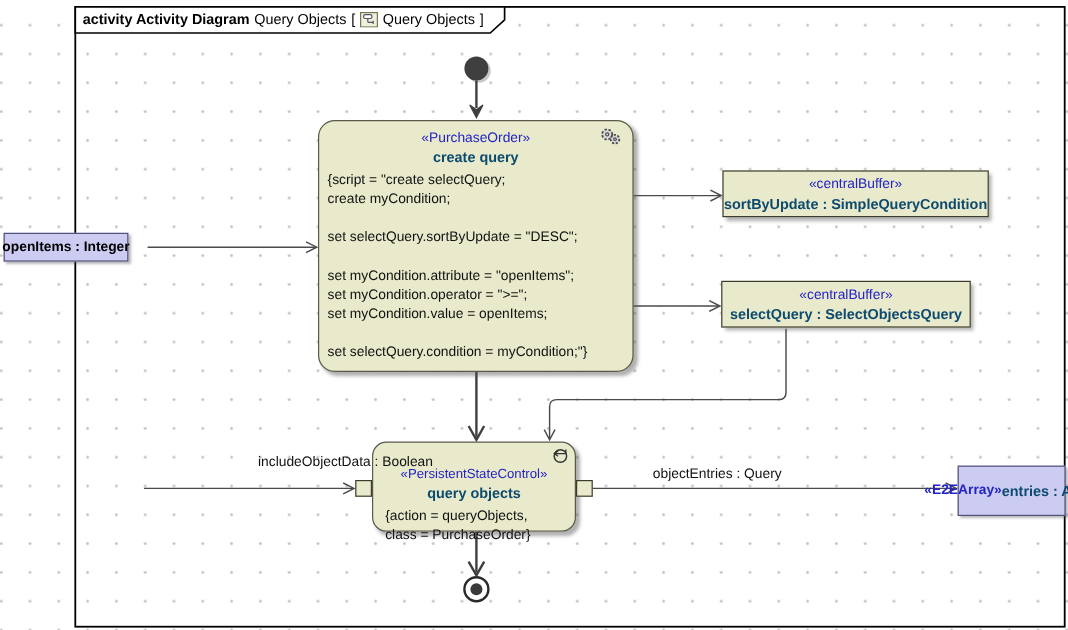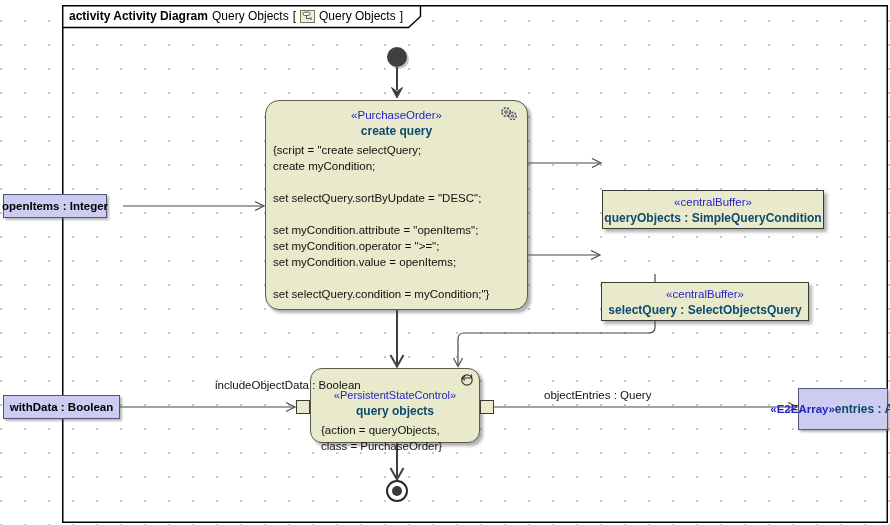--- a/index.html
+++ b/index.html
@@ -10,21 +10,21 @@
     background-image:radial-gradient(#c6c6c6 1px, rgba(0,0,0,0) 1.3px);
     background-size:24px 24px;background-position:13px 9px;
   }
   #edge-layer{position:absolute;left:0;top:0;z-index:1;}
   .node{position:absolute;z-index:2;box-sizing:border-box;}
   .beige{
     background:#e9e9cb;border:1.5px solid #5a5a48;
     box-shadow:3px 3px 3px rgba(80,80,80,0.45);
   }
   .rounded{border-radius:14px;}
-  .buffer{border-width:1px;border-color:#3c3c2e;margin-top:48px;}
+  .buffer{border-width:1px;border-color:#3c3c2e;}
   .param{
     background:#ccccf2;border:1px solid #52527a;
     box-shadow:2px 2px 2px rgba(80,80,80,0.4);
     display:flex;align-items:center;justify-content:center;
     font-weight:bold;font-size:11.5px;color:#000;white-space:nowrap;
   }
   .stereotype{color:#2323c8;font-size:11.5px;text-align:center;line-height:16px;white-space:nowrap;}
   .node-title{font-weight:bold;font-size:12px;text-align:center;line-height:17px;color:#0c4a6e;white-space:nowrap;}
   .script{margin-top:2px;padding-left:7px;}
   .script-line{font-size:11.5px;line-height:16px;min-height:16px;color:#111;white-space:pre;}
@@ -140,21 +140,21 @@
         <circle cx="7" cy="6" r="4.2" fill="#d9d9d9" stroke="#4d4d4d" stroke-width="1.5" stroke-dasharray="2 1.4"></circle>
         <circle cx="7" cy="6" r="1.3" fill="none" stroke="#4d4d4d"></circle>
         <circle cx="13.5" cy="10" r="3.6" fill="#d9d9d9" stroke="#4d4d4d" stroke-width="1.5" stroke-dasharray="1.8 1.3"></circle>
         <circle cx="13.5" cy="10" r="1.1" fill="none" stroke="#4d4d4d"></circle>
       </svg>
     </span>
   </div>
 
   <div class="node beige buffer" style="left:602px;top:142px;width:222px;height:39px;padding-top:3px;">
     <div class="stereotype">«centralBuffer»</div>
-    <div class="node-title">queryObjects : SimpleQueryCondition</div>
+    <div class="node-title">sortByUpdate : SimpleQueryCondition</div>
   </div>
 
   <div class="node beige buffer" style="left:601px;top:234px;width:208px;height:39px;padding-top:3px;">
     <div class="stereotype">«centralBuffer»</div>
     <div class="node-title">selectQuery : SelectObjectsQuery</div>
   </div>
 
   <div class="node beige rounded" style="left:310px;top:368px;width:170px;height:75px;padding-top:18px;border-radius:12px;">
     <div class="stereotype" style="font-size:11px;">«PersistentStateControl»</div>
     <div class="node-title">query objects</div>
@@ -171,23 +171,20 @@
     </span>
   </div>
 
   <div class="pin" style="left:296px;top:400px;"></div>
   <div class="pin" style="left:480px;top:400px;"></div>
 
   <div class="node param" style="left:3px;top:194px;width:104px;height:24px;">
     <span>openItems : Integer</span>
   </div>
 
-  <div class="node param" style="left:3px;top:395px;width:117px;height:24px;">
-    <span>withData : Boolean</span>
-  </div>
 
   <div class="node param" style="left:798px;top:388px;width:90px;height:42px;flex-direction:row;">
     <div class="stereotype" style="line-height:15px;">«E2EArray»</div>
     <div class="node-title" style="line-height:15px;">entries : Array</div>
   </div>
 
   <div class="edge-label" style="left:170px;top:379px;">includeObjectData : Boolean</div>
   <div class="edge-label" style="left:499px;top:389px;">objectEntries : Query</div>
 
 </div>

